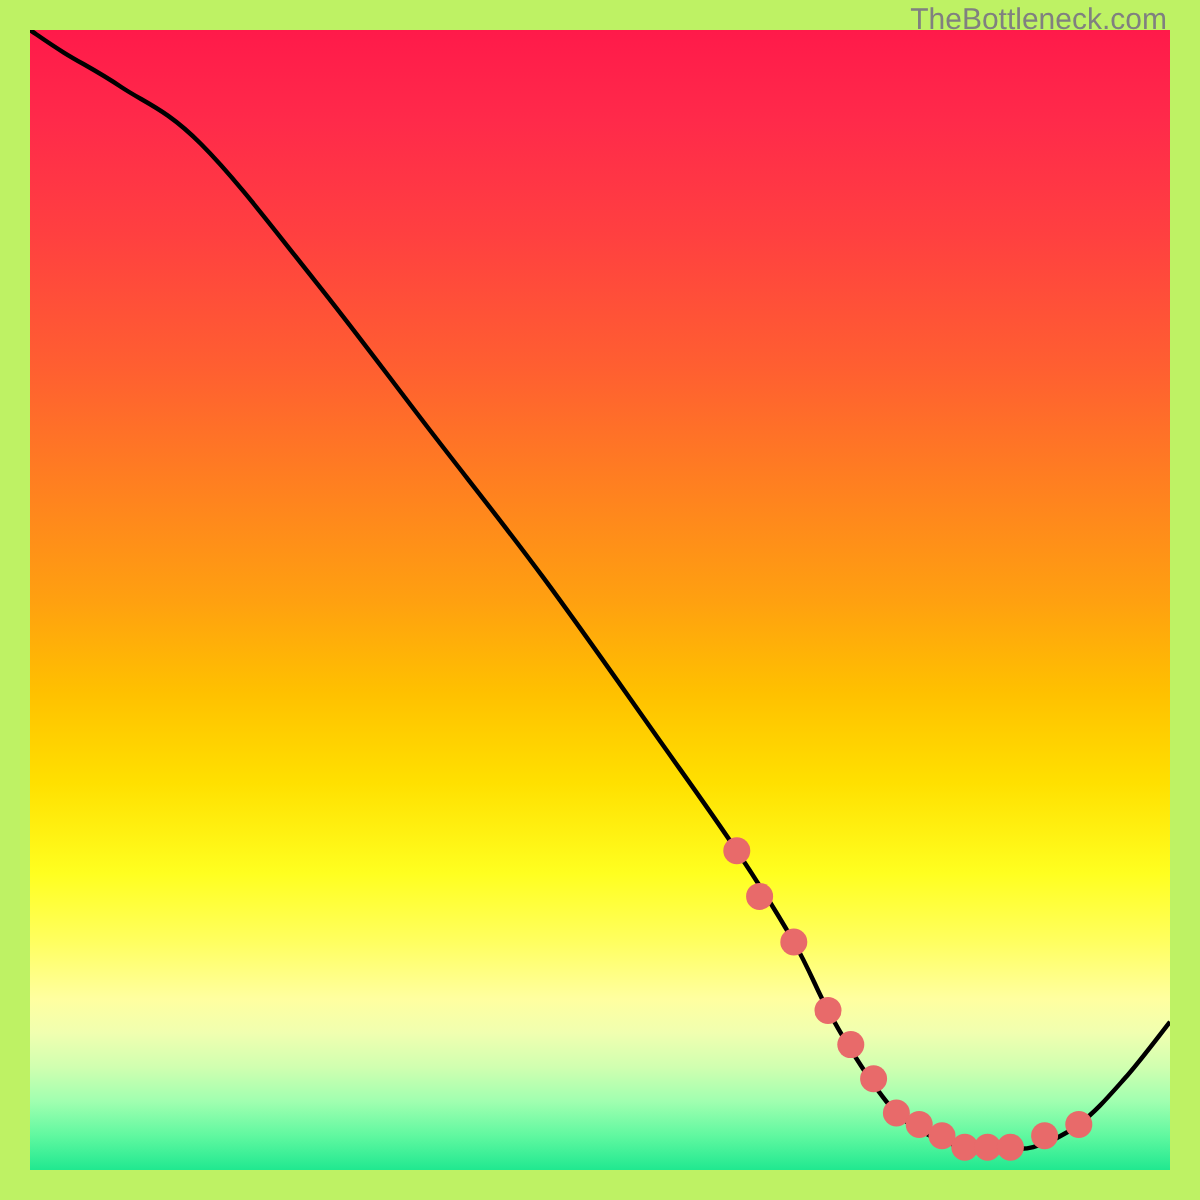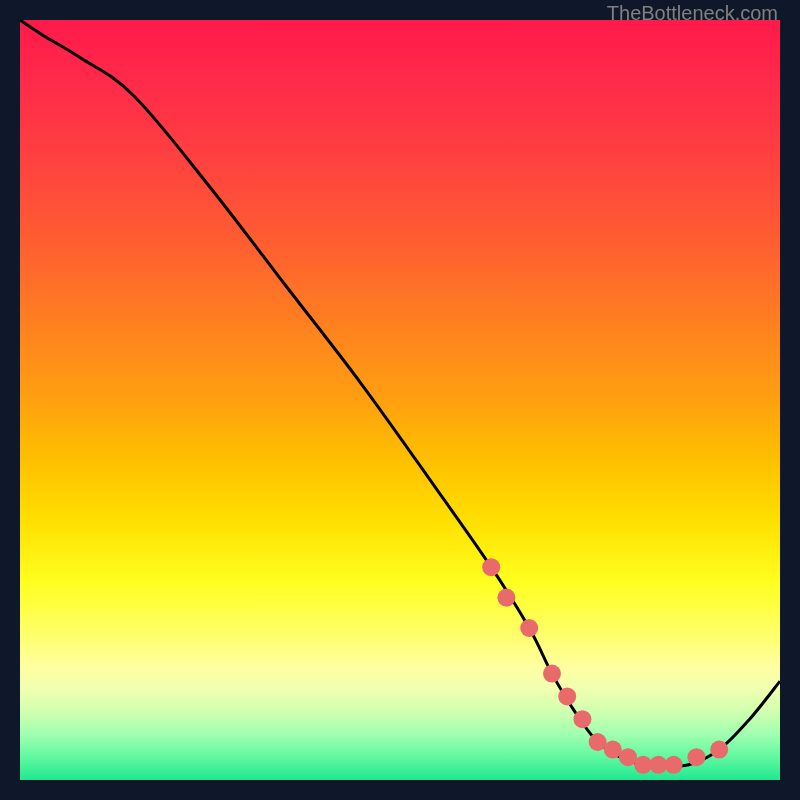--- a/index.html
+++ b/index.html
@@ -8,21 +8,21 @@
     background: #000;
     width: 800px;
     height: 800px;
     overflow: hidden;
     font-family: Arial, sans-serif;
   }
   .container {
     width: 800px;
     height: 800px;
     position: relative;
-    background: #0f172a;
+    background: #bef264;
   }
   .plot-area {
     position: absolute;
     left: 20px;
     top: 20px;
     width: 760px;
     height: 760px;
     background: linear-gradient(to bottom,
       #ff1a4a 0%,
       #ff2a4a 8%,

